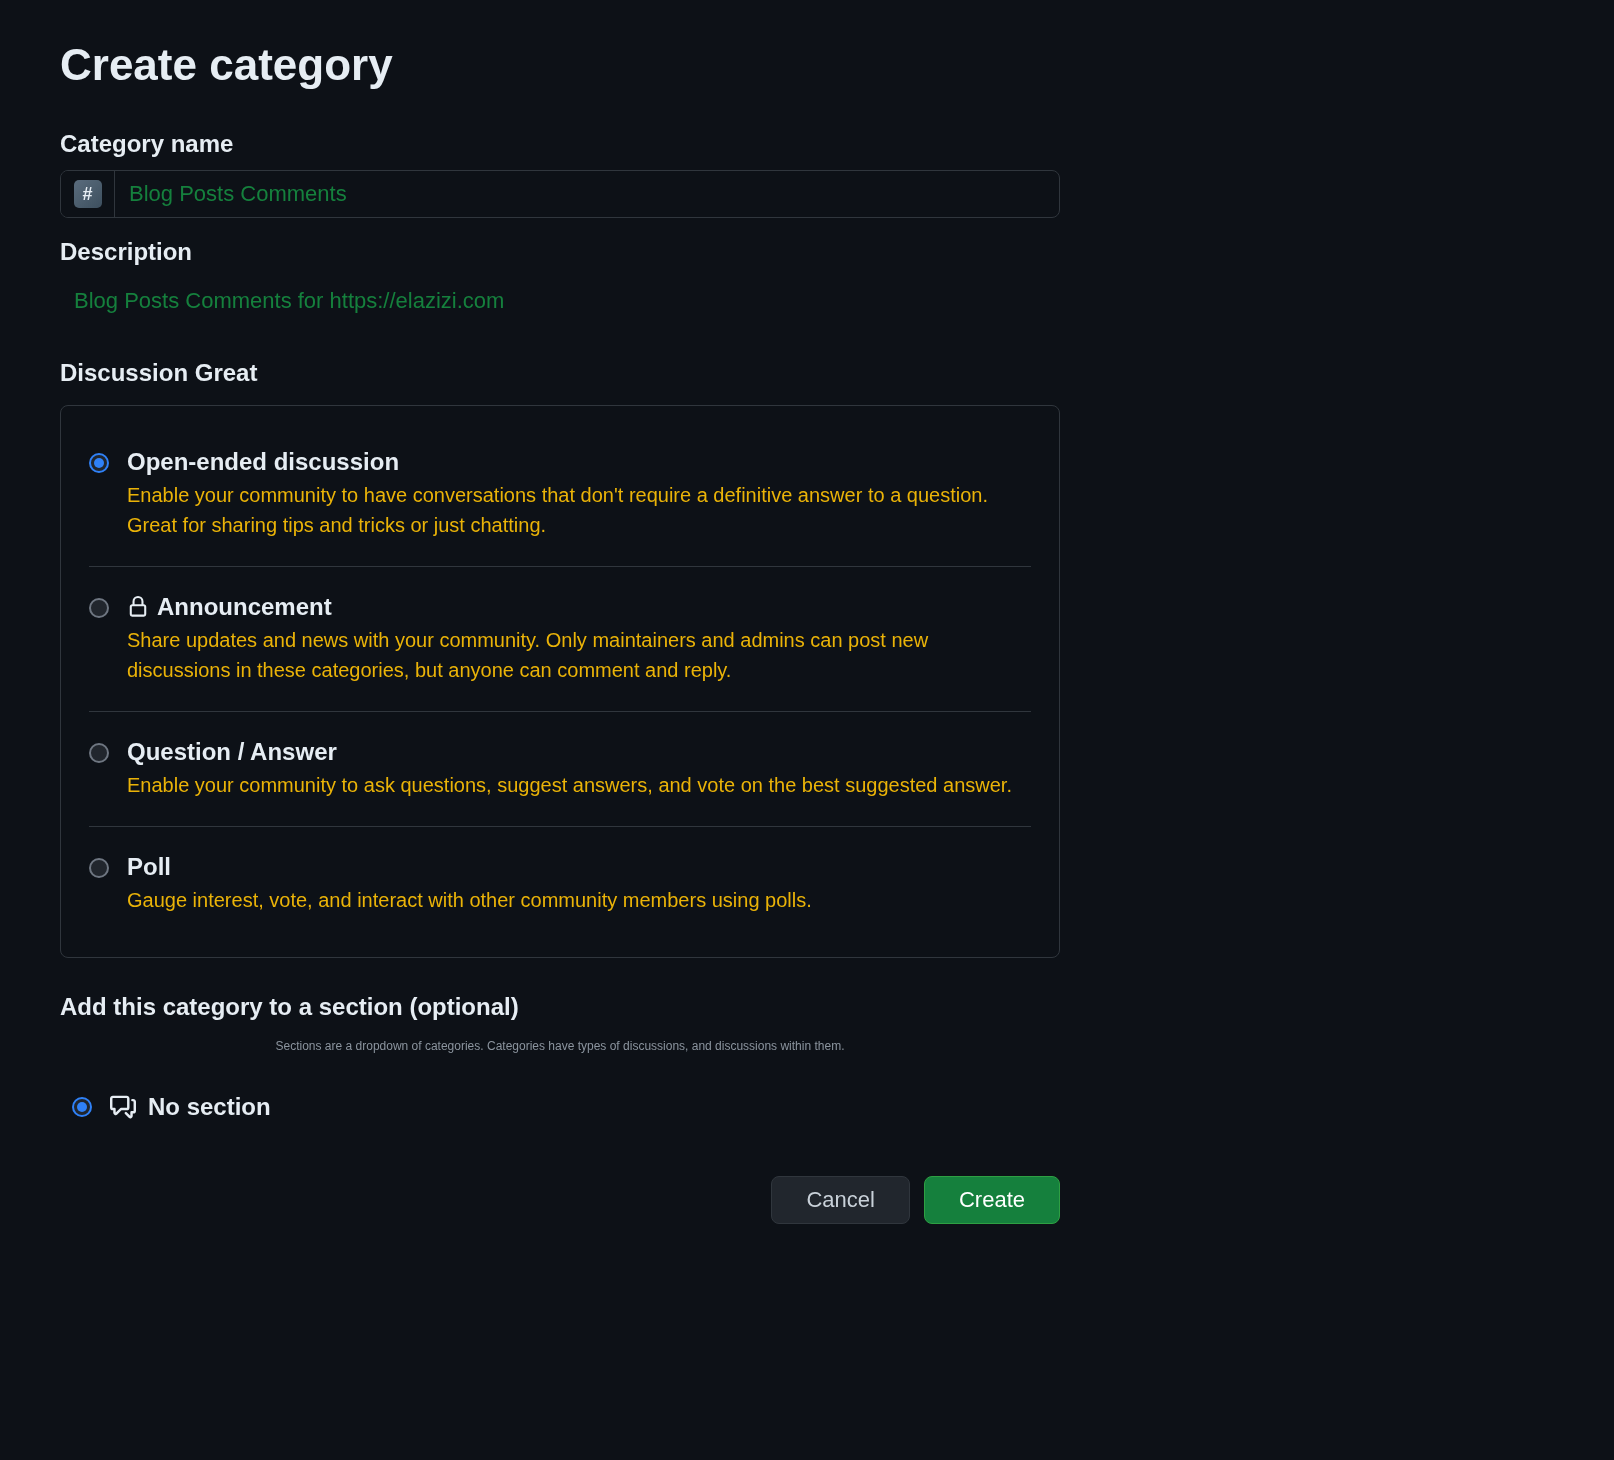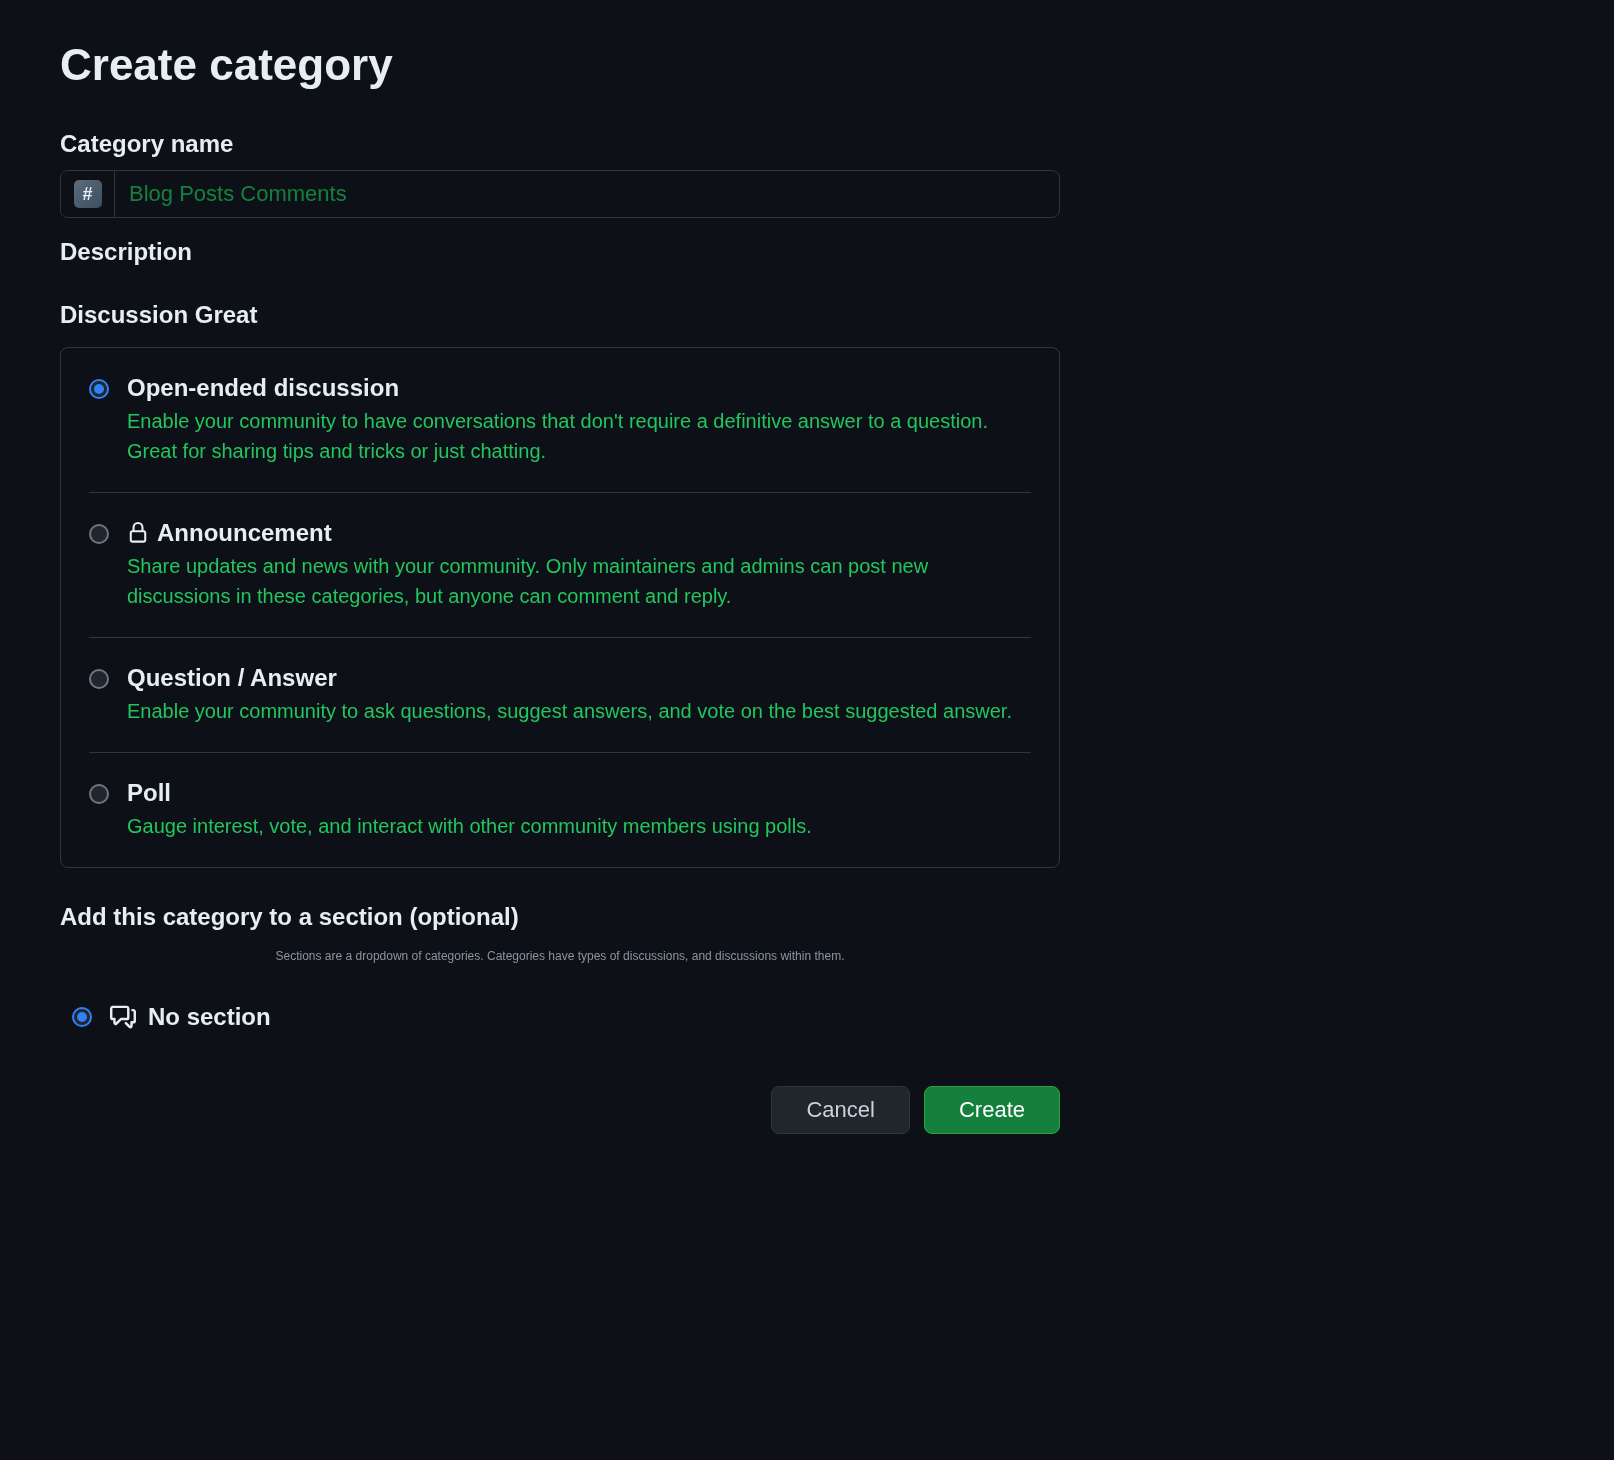--- a/index.html
+++ b/index.html
@@ -83,21 +83,21 @@
     .section-label {
       font-size: 24px;
       font-weight: 600;
       margin-top: 35px;
       margin-bottom: 18px;
       color: #e6edf3;
     }
     .format-box {
       border: 1px solid #30363d;
       border-radius: 8px;
-      padding: 0px 28px;
+      padding: 16px 28px;
     }
     .format-option {
       display: flex;
       align-items: flex-start;
       padding: 26px 0;
       border-bottom: 1px solid #30363d;
       cursor: pointer;
     }
     .format-option:last-child {
       border-bottom: none;
@@ -133,21 +133,21 @@
     .format-title {
       font-size: 24px;
       font-weight: 600;
       color: #e6edf3;
       display: flex;
       align-items: center;
       gap: 8px;
     }
     .format-desc {
       font-size: 20px;
-      color: #22c55e;
+      color: #eab308;
       margin-top: 4px;
       line-height: 1.5;
     }
     .lock-icon {
       display: inline-flex;
       align-items: center;
     }
     .lock-icon svg {
       width: 22px;
       height: 22px;
@@ -219,20 +219,21 @@
     <div class="input-wrapper">
       <div class="icon-prefix">
         <div class="hash-badge">#</div>
       </div>
       <input type="text" value="Blog Posts Comments" style="">
     </div>
   </div>
 
   <div class="field-group">
     <label class="field-label">Description</label>
+    <input type="text" class="desc-input" value="Blog Posts Comments for https://elazizi.com" style="">
   </div>
 
   <div class="section-label">Discussion Great</div>
   <div class="format-box">
 
     <div class="format-option">
       <div class="radio checked"></div>
       <div class="format-content">
         <div class="format-title">Open-ended discussion</div>
         <div class="format-desc">Enable your community to have conversations that don't require a definitive answer to a question. Great for sharing tips and tricks or just chatting.</div>

